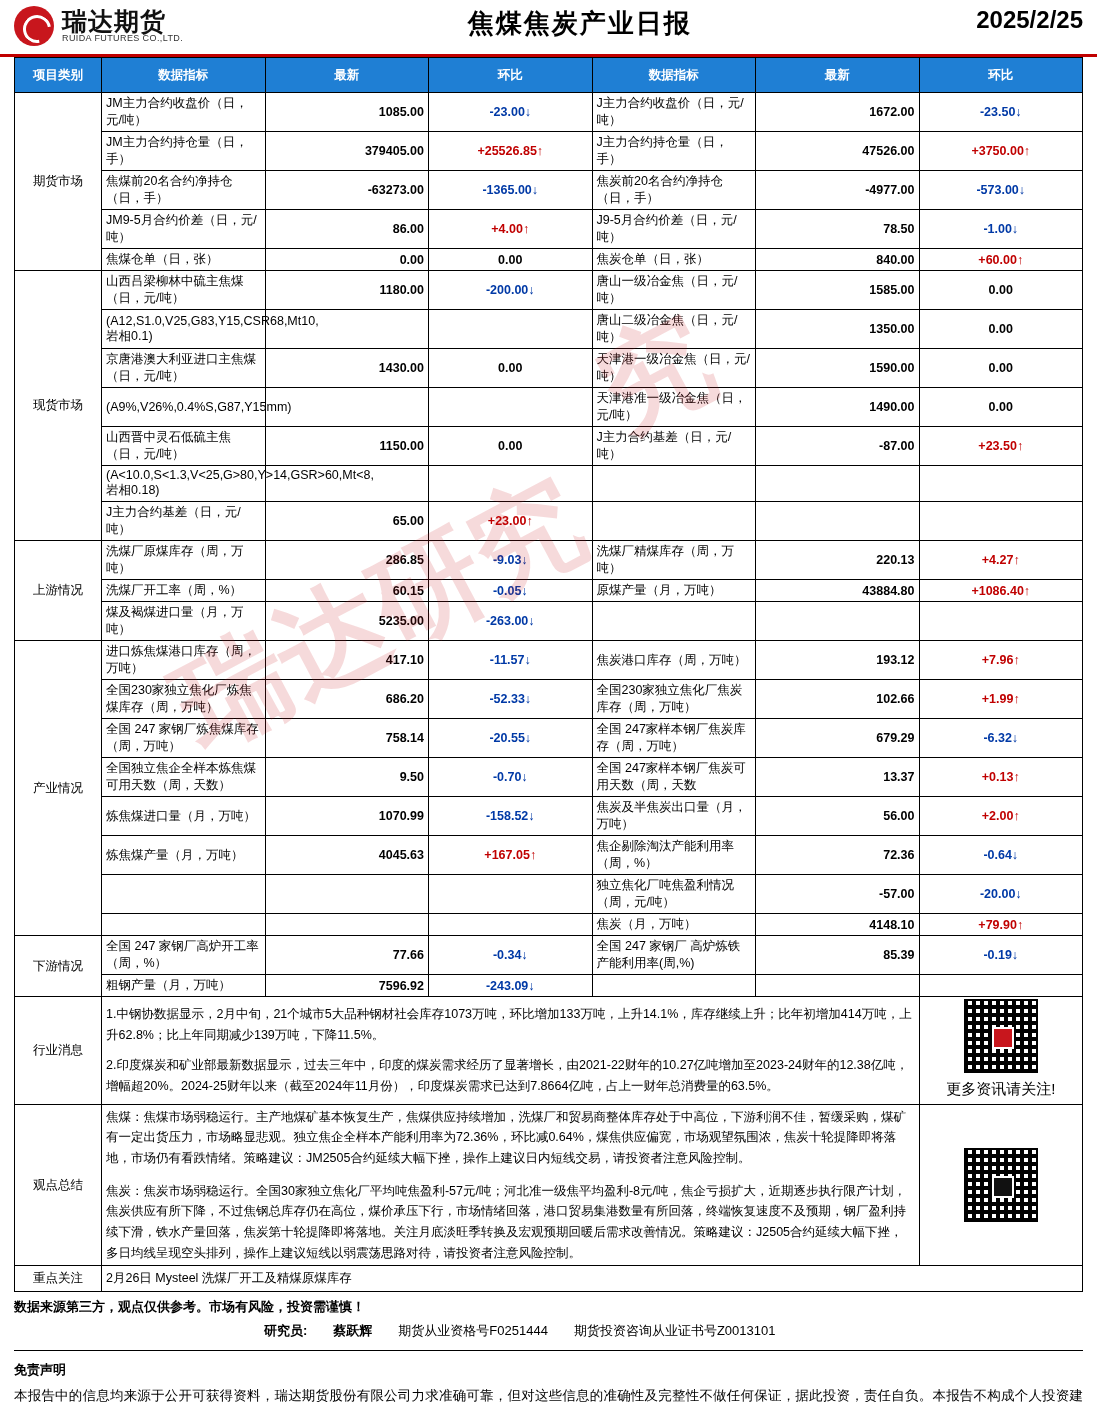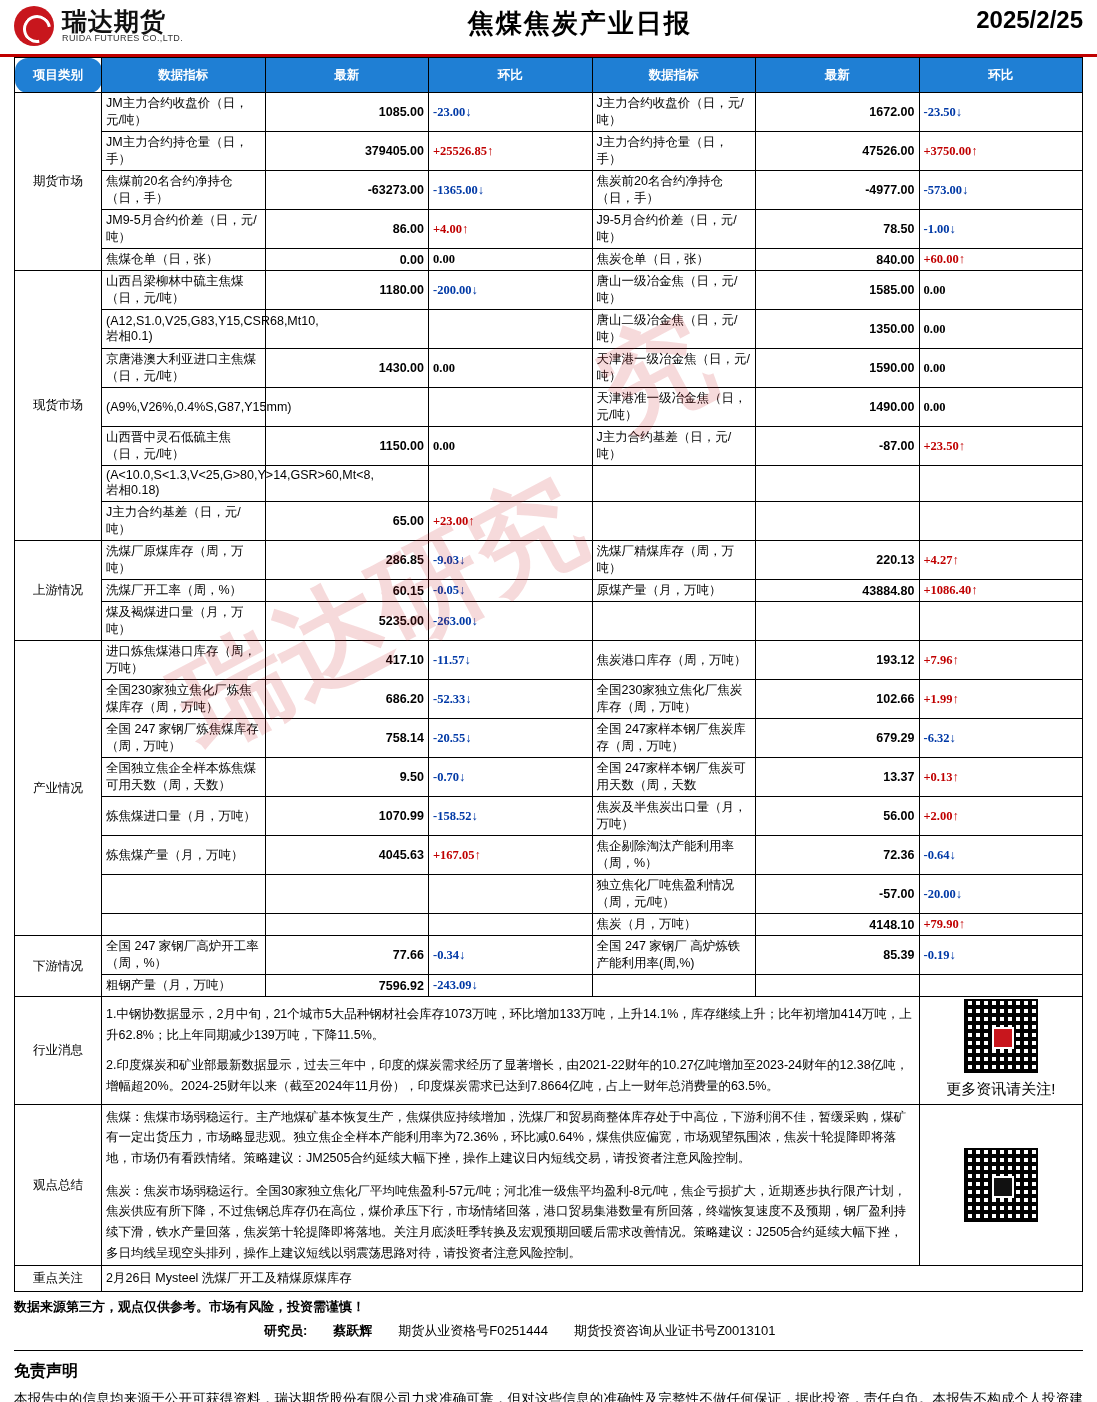--- a/index.html
+++ b/index.html
@@ -40,25 +40,25 @@
     border:1px solid #000;
     font-size:12.5px;
     padding:2px 4px;
     vertical-align:middle;
   }
   thead th{
     background:#1f7fd4;color:#fff;font-size:15px;font-weight:bold;
     text-align:center;height:30px;
   }
   .cat{
-    text-align:center;font-size:13.5px;width:78px;border-radius:13px;
+    text-align:center;font-size:13.5px;width:78px;
   }
   .lbl{text-align:left;}
   .num{text-align:right;font-weight:bold;font-size:13px;width:86px;}
-  .chg{text-align:left;font-weight:bold;font-size:13px;width:78px;font-family:Liberation Serif, serif;}
+  .chg{text-align:center;font-weight:bold;font-size:13px;width:78px;}
   .up{color:#c00000;}
   .down{color:#0039a6;}
   .flat{color:#000;}
   .sub{font-size:11px;}
 
   
   .blk td{vertical-align:top;padding:6px 8px;font-size:12.5px;line-height:1.65;}
   .blk .cat{vertical-align:middle;}
   .qr{
     width:74px;height:74px;background:
@@ -76,21 +76,21 @@
   .qr2:after{background:#111;}
 
   
   .disc{margin:6px 14px 0 14px;font-size:13px;font-weight:bold;}
   .staff{margin:6px 14px 0 14px;font-size:13px;}
   .staff .row{display:flex;gap:26px;margin:4px 0 4px 250px;}
   .staff .role{font-weight:bold;}
   .staff .name{font-weight:bold;}
   .rule{border-top:1px solid #000;margin:10px 14px 0 14px;}
   .legal{margin:10px 14px 0 14px;}
-  .legal h3{font-size:16px;margin:0 0 6px 0;font-weight:bold;}
+  .legal h3{font-size:13px;margin:0 0 6px 0;font-weight:bold;}
   .legal p{font-size:13.5px;line-height:1.7;margin:0;text-align:justify;}
 
   
   .wm{
     position:absolute;pointer-events:none;color:rgba(200,22,29,.16);
     font-size:110px;font-weight:bold;font-family:"Liberation Serif",serif;
     transform:rotate(-28deg);white-space:nowrap;
   }
   .wm1{left:160px;top:540px;}
   .wm2{left:600px;top:300px;}

